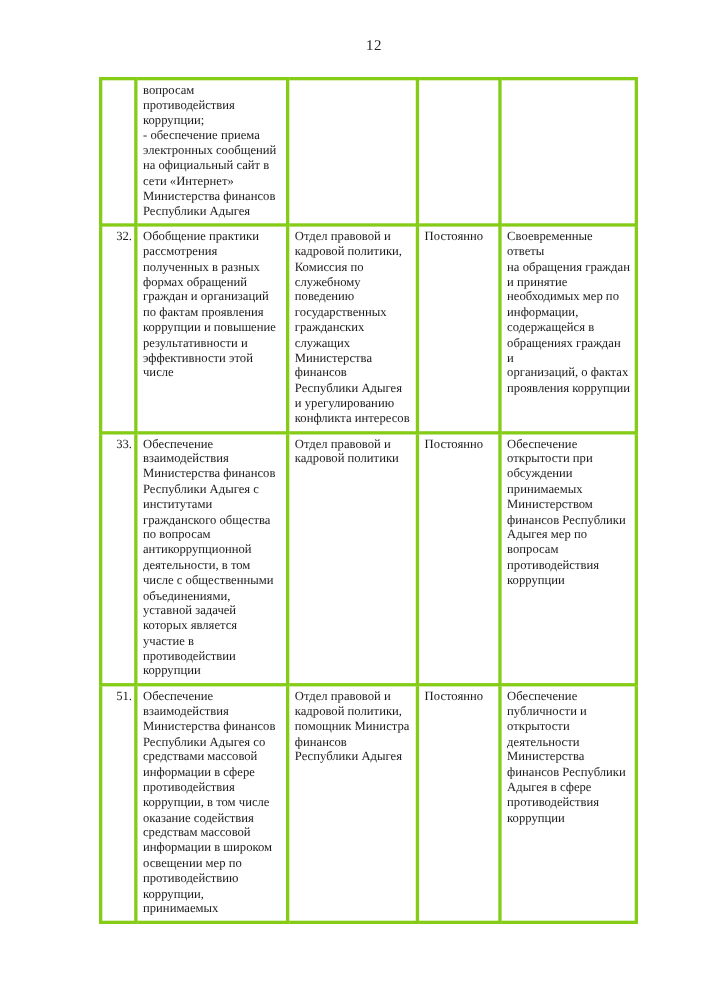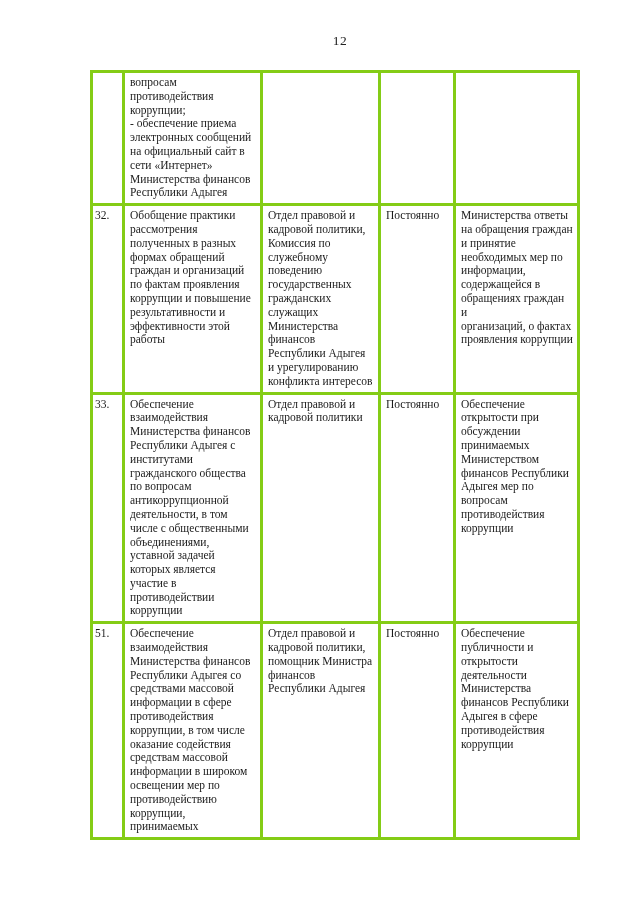--- a/index.html
+++ b/index.html
@@ -40,21 +40,21 @@
     border: 3px solid #84cc16;
     vertical-align: top;
     font-size: 11.5px;
     line-height: 13.8px;
     padding: 3px 4px 3px 5px;
     white-space: pre-line;
     overflow: hidden;
     color: #1b1b1b;
   }
   .doc-table td.c-num {
-    text-align: left;
+    text-align: right;
     padding-left: 2px;
     padding-right: 2px;
   }
   tr.r-cont   { height: 133px; }
   tr.r-32     { height: 187px; }
   tr.r-33     { height: 227px; }
   tr.r-34     { height: 211px; }
 </style>
 </head>
 <body>
@@ -91,36 +91,36 @@
         <td class="c-num">32.</td>
         <td class="c-task">Обобщение практики
 рассмотрения
 полученных в разных
 формах обращений
 граждан и организаций
 по фактам проявления
 коррупции и повышение
 результативности и
 эффективности этой
-работы</td>
+числе</td>
         <td class="c-dept">Отдел правовой и
 кадровой политики,
 Комиссия по
 служебному
 поведению
 государственных
 гражданских
 служащих
 Министерства
 финансов
 Республики Адыгея
 и урегулированию
 конфликта интересов</td>
         <td class="c-freq">Постоянно</td>
-        <td class="c-result">Министерства ответы
+        <td class="c-result">Своевременные ответы
 на обращения граждан
 и принятие
 необходимых мер по
 информации,
 содержащейся в
 обращениях граждан и
 организаций, о фактах
 проявления коррупции</td>
       </tr>
       <tr class="r-33">

